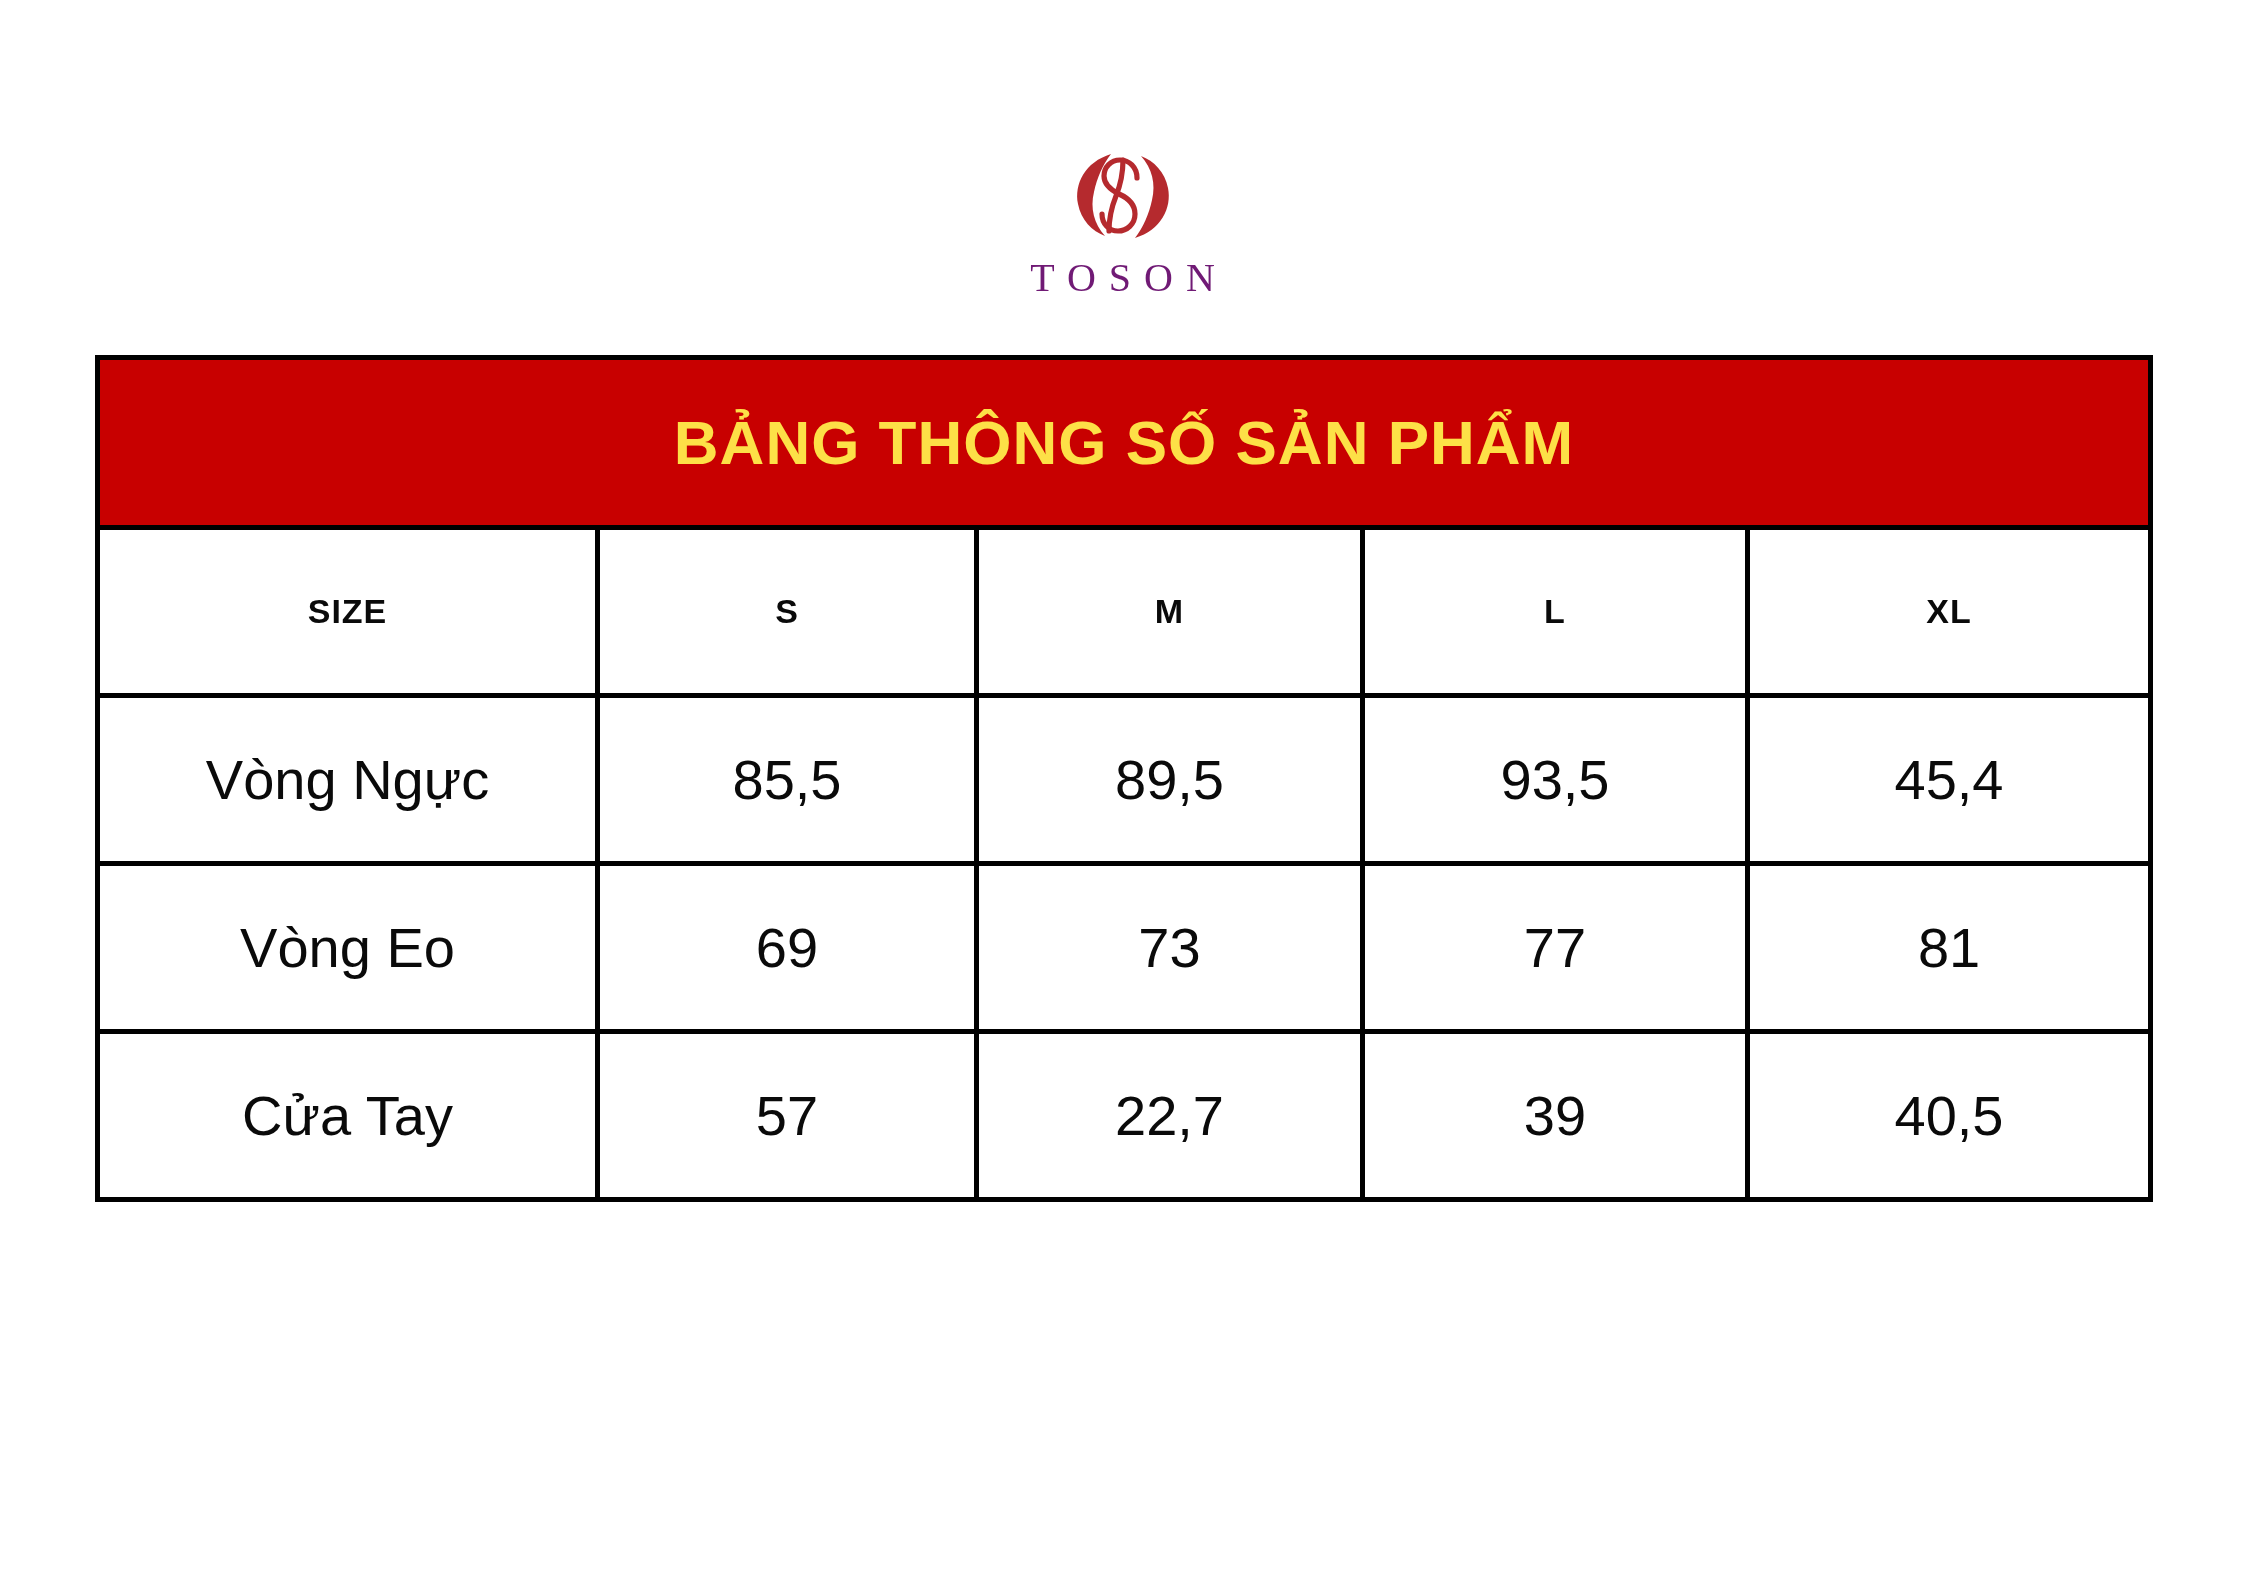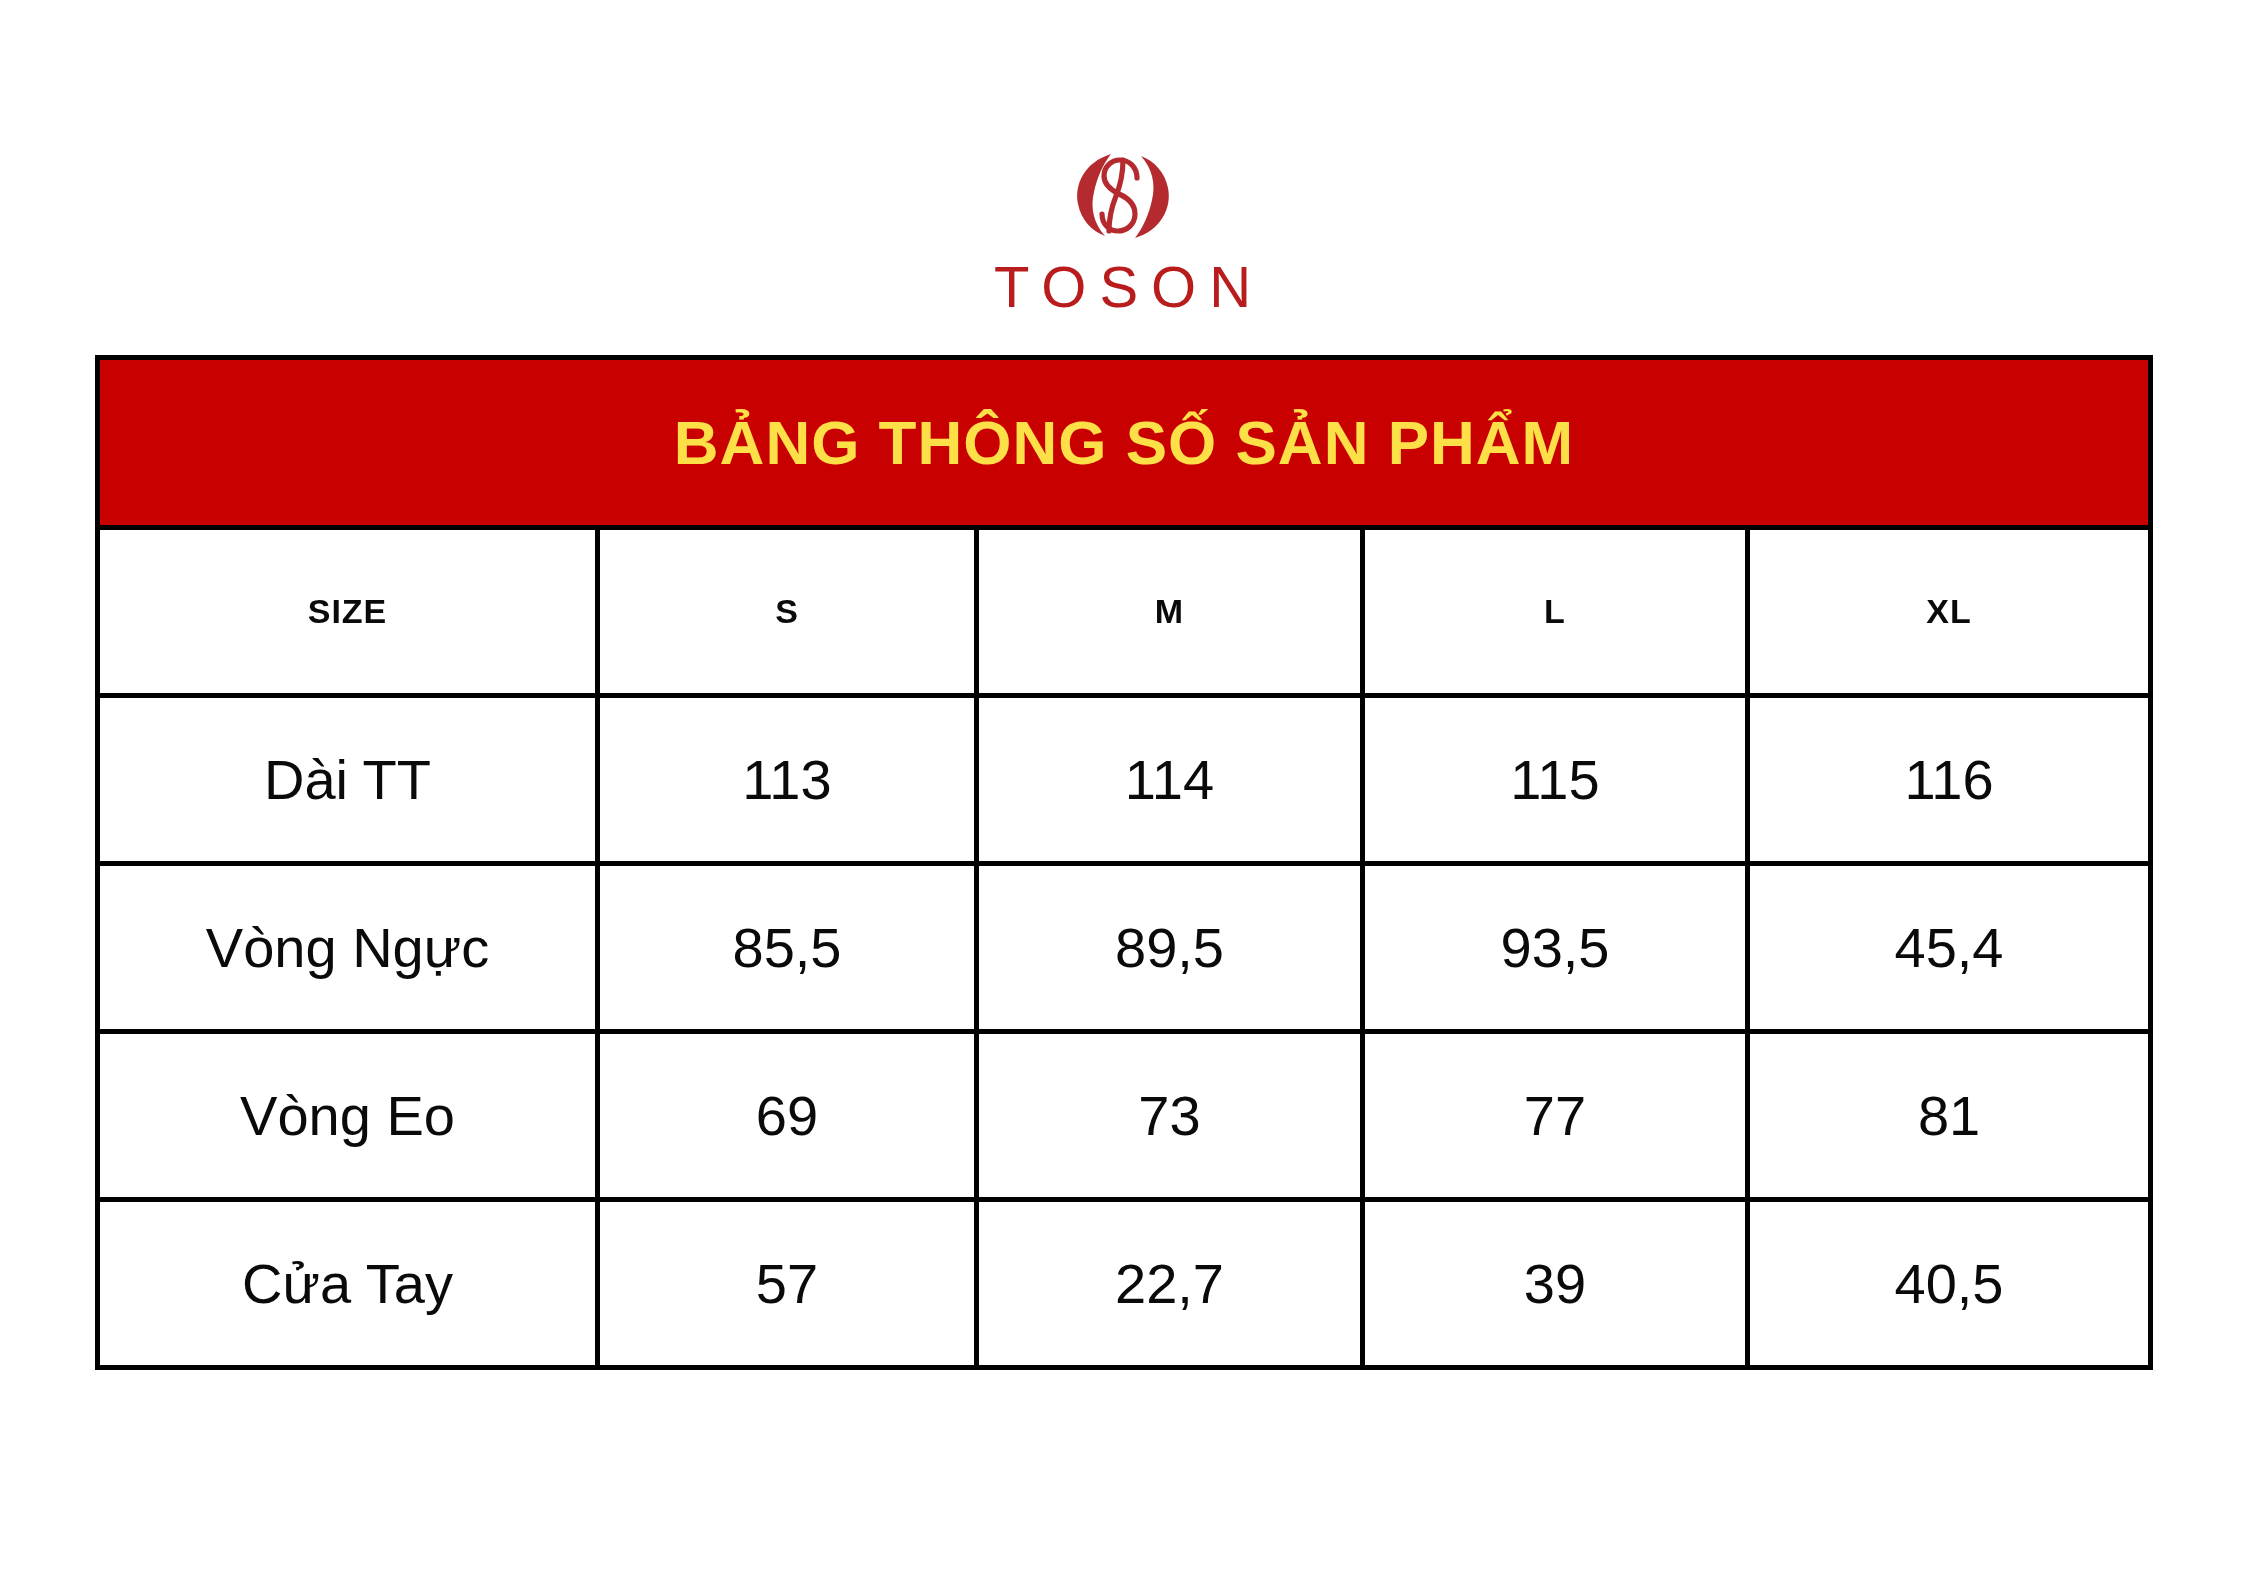--- a/index.html
+++ b/index.html
@@ -26,26 +26,26 @@
     flex-direction: column;
     align-items: center;
   }
   .brand-mark {
     width: 118px;
     height: 112px;
     display: block;
   }
   .brand-name {
     margin-top: 6px;
-    font-family: Liberation Sans, sans-serif;
-    font-size: 58px;
+    font-family: Liberation Serif, serif;
+    font-size: 40px;
     font-weight: 500;
     letter-spacing: 13px;
     text-indent: 13px;
-    color: #b91c1c;
+    color: #701a75;
     line-height: 1;
   }
 
   
   .spec-table {
     position: absolute;
     left: 95px;
     top: 355px;
     width: 2053px;
     border-collapse: collapse;
@@ -131,27 +131,20 @@
       </tr>
 
       <tr class="head-row">
         <th>SIZE</th>
         <th>S</th>
         <th>M</th>
         <th>L</th>
         <th>XL</th>
       </tr>
 
-      <tr class="data-row">
-        <td class="rowlabel">Dài TT</td>
-        <td>113</td>
-        <td>114</td>
-        <td>115</td>
-        <td>116</td>
-      </tr>
 
       <tr class="data-row">
         <td class="rowlabel">Vòng Ngực</td>
         <td>85,5</td>
         <td>89,5</td>
         <td>93,5</td>
         <td>45,4</td>
       </tr>
 
       <tr class="data-row">

